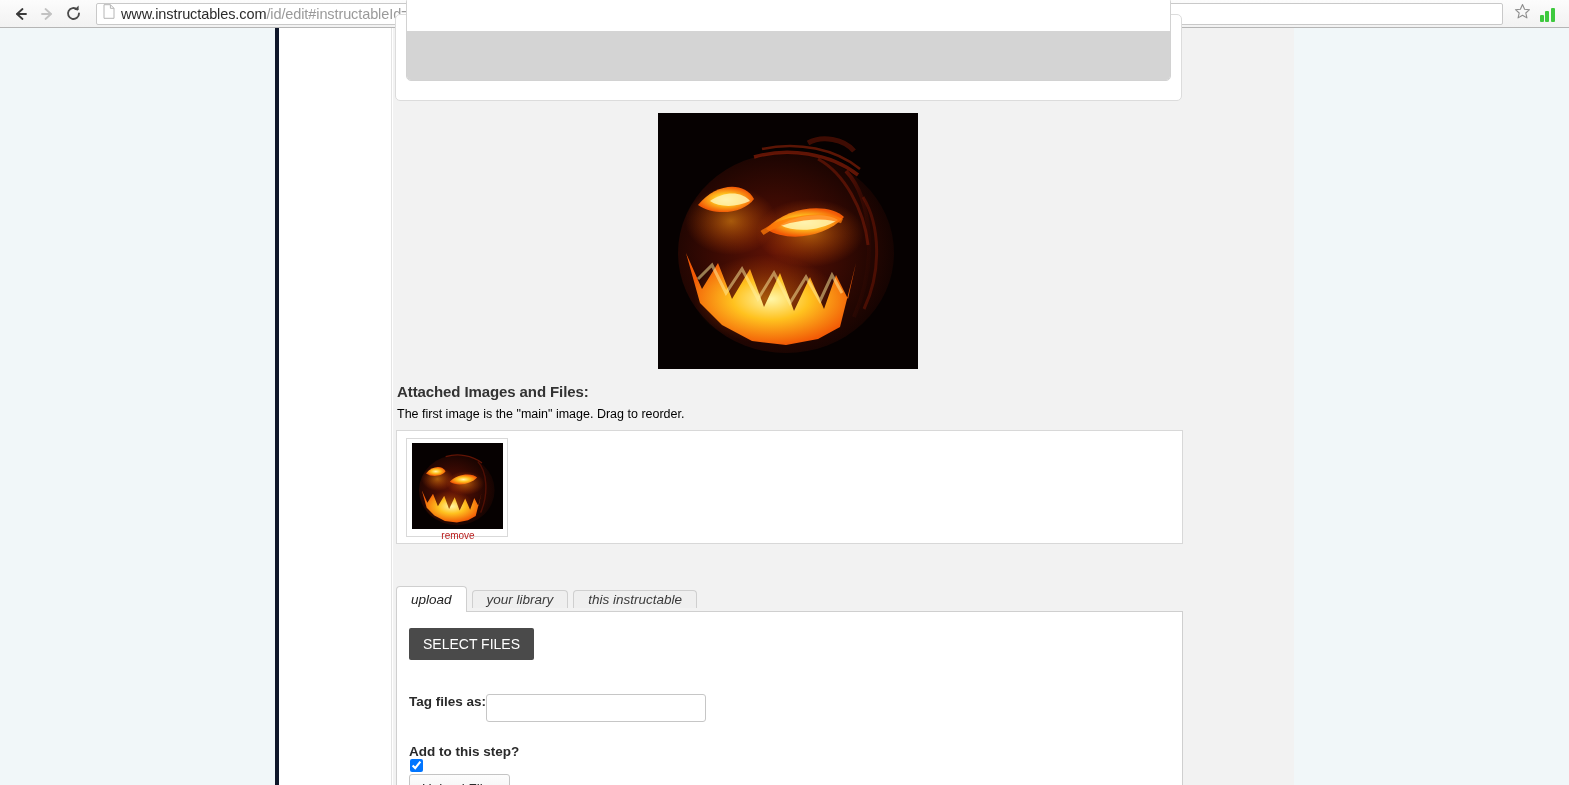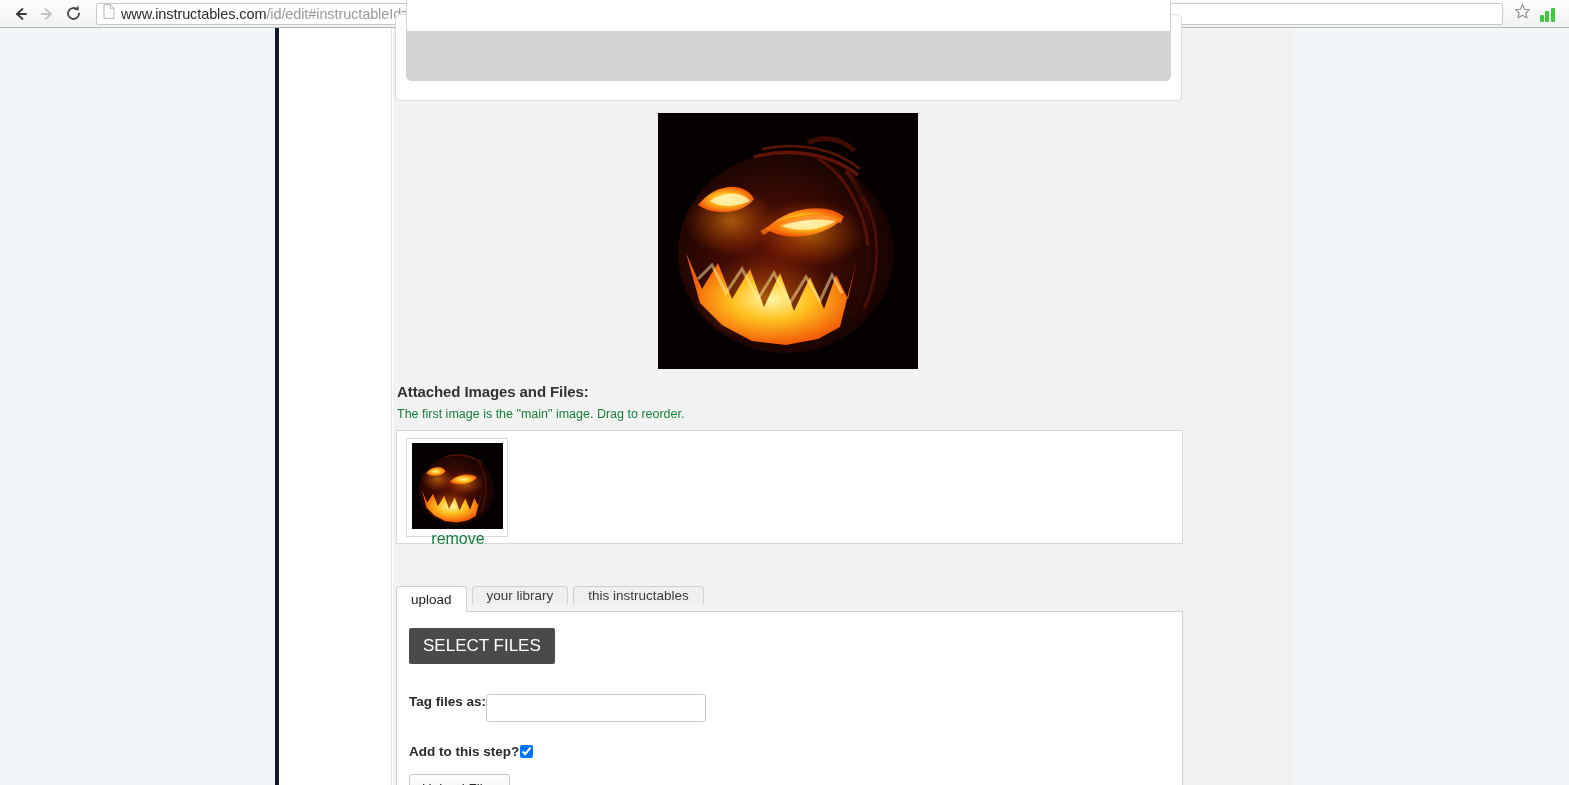--- a/index.html
+++ b/index.html
@@ -130,21 +130,21 @@
     left: 4px; top: 355px;
     font-size: 15px;
     font-weight: bold;
     color: #333333;
     letter-spacing: -0.1px;
   }
   .attached-sub {
     position: absolute;
     left: 4px; top: 379px;
     font-size: 12.5px;
-    color: #15803d;
+    color: #000000;
   }
 
   
   .attach-box {
     position: absolute;
     left: 3px; top: 402px;
     width: 787px; height: 114px;
     background: #ffffff;
     border: 1px solid #d8d8d8;
   }
@@ -160,33 +160,34 @@
     left: 5px; top: 4px;
     width: 91px; height: 86px;
     background: #000000;
     overflow: hidden;
   }
   .thumb-remove {
     position: absolute;
     left: 0; top: 91px;
     width: 102px;
     text-align: center;
-    font-size: 16px;
-    color: #15803d;
+    font-size: 10px;
+    color: #b91c1c;
     cursor: pointer;
   }
 
   
   .tabs-row {
     position: absolute;
     left: 3px; top: 558px;
     width: 787px; height: 26px;
     display: flex;
-    align-items: flex-start;
+    align-items: center;
     z-index: 3;
+    font-style: italic;
   }
   .tab {
     height: 18px;
     padding: 0 14px;
     display: flex; align-items: center;
     font-size: 13.5px;
     color: #3a3a3a;
     background: #efefef;
     border: 1px solid #cfcfcf;
     border-bottom: none;
@@ -217,21 +218,21 @@
     border: 1px solid #cfcfcf;
     z-index: 2;
   }
 
   .select-files-btn {
     position: absolute;
     left: 12px; top: 16px;
     padding: 8px 14px;
     background: #4a4a4a;
     color: #ffffff;
-    font-size: 17px;
+    font-size: 14px;
     border: none;
     border-radius: 2px;
     cursor: pointer;
     font-family: "Liberation Sans", sans-serif;
   }
 
   .tag-row {
     position: absolute;
     left: 12px; top: 82px;
     display: flex;
@@ -249,21 +250,21 @@
     background: #ffffff;
     font-size: 13px;
     padding: 0 6px;
     font-family: "Liberation Sans", sans-serif;
   }
 
   .step-row {
     position: absolute;
     left: 12px; top: 132px;
     display: flex;
-    align-items: center;
+    flex-direction: column;
   }
   .step-label {
     font-size: 13.5px;
     font-weight: bold;
     color: #2a2a2a;
   }
   .step-check {
     width: 13px; height: 13px;
     margin: 0 0 0 1px;
     vertical-align: middle;
@@ -431,21 +432,21 @@
               <path d="M28 140 L44 176 L60 150 L74 186 L92 156 L106 194 L122 160 L136 198 L152 164 L166 196 L178 162 L190 186 L198 150 L182 214 L160 226 L128 232 L94 228 L64 212 L42 190 Z" fill="url(#glow)"></path>
             </svg>
           </div>
           <div class="thumb-remove">remove</div>
         </div>
       </div>
 
       <div class="tabs-row">
         <div class="tab active">upload</div>
         <div class="tab">your library</div>
-        <div class="tab">this instructables</div>
+        <div class="tab">this instructable</div>
       </div>
 
       <div class="tab-panel">
 
         <button class="select-files-btn">SELECT FILES</button>
 
         <div class="tag-row">
           <span class="tag-label">Tag files as:</span>
           <input class="tag-input" type="text" value="" style="">
         </div>

